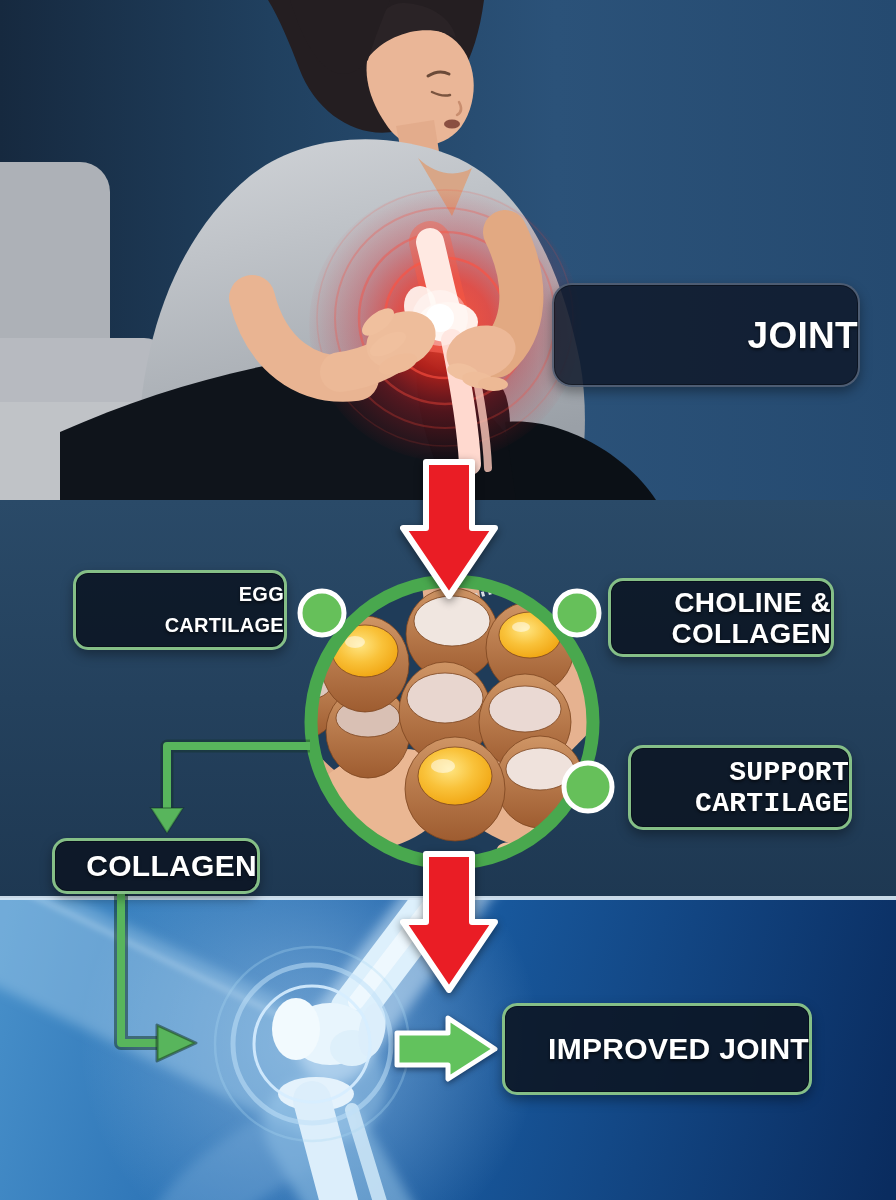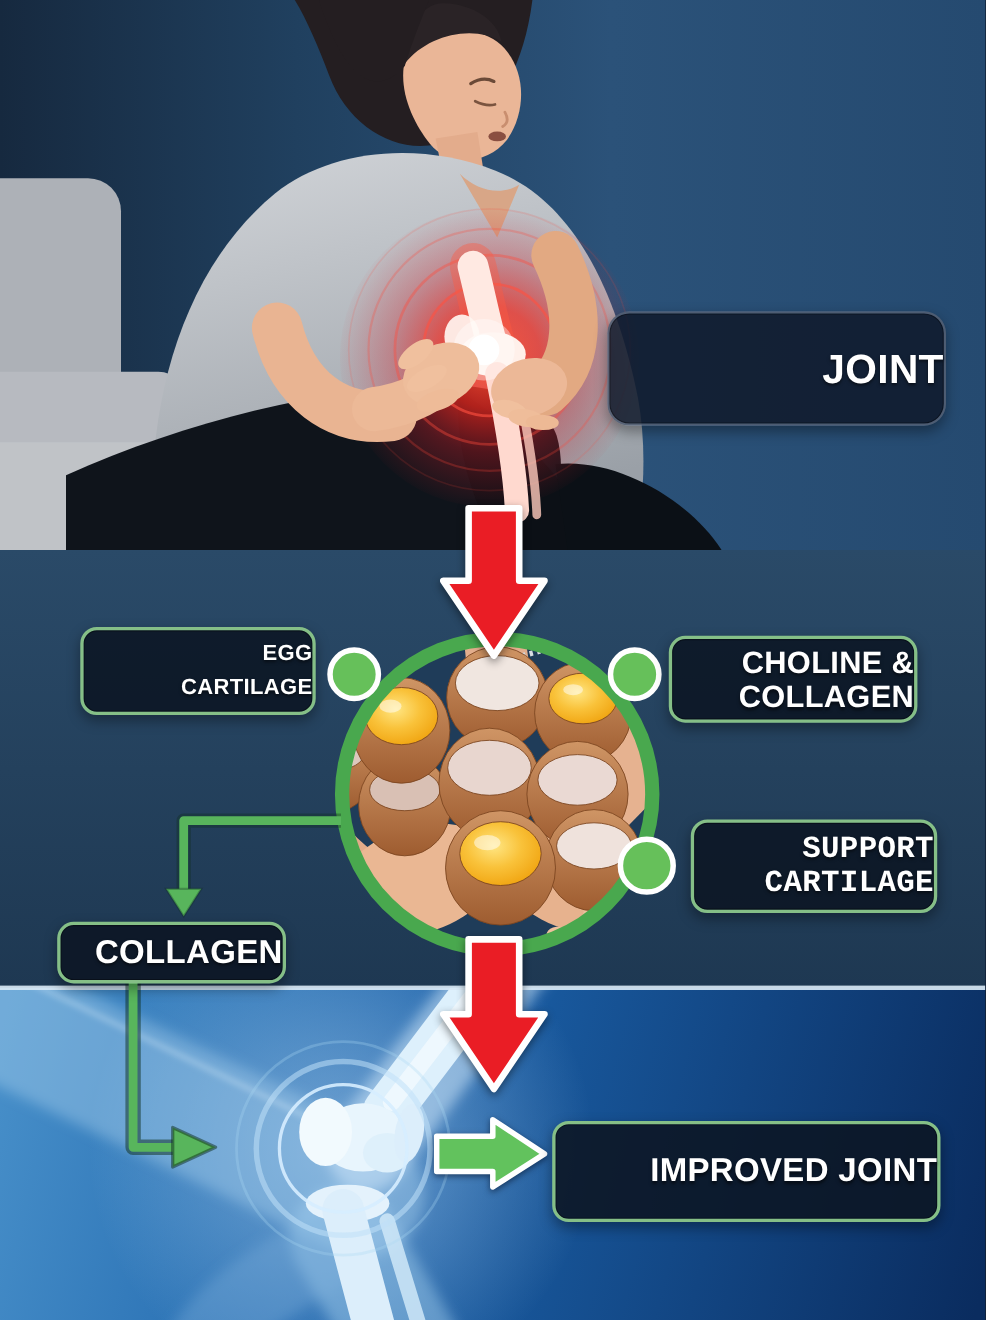--- a/index.html
+++ b/index.html
@@ -19,21 +19,21 @@
   }
   #box-joint{
     left:552px;top:283px;width:308px;height:104px;
     border:2px solid rgba(173,190,212,.38);background:rgba(15,25,42,.85);
     border-radius:20px;font-size:37px;line-height:41px;
   }
   #box-egg{left:73px;top:570px;width:214px;height:80px;font-size:20px;line-height:31px;}
   #box-choline{left:608px;top:578px;width:226px;height:79px;font-size:28px;line-height:31px;}
   #box-support{left:628px;top:745px;width:224px;height:85px;font-size:28px;line-height:31px;font-family:Liberation Mono, monospace;}
   #box-collagen{left:52px;top:838px;width:208px;height:56px;font-size:30px;line-height:32px;}
-  #box-improved{left:502px;top:1003px;width:353px;height:92px;font-size:30px;line-height:34px;margin-top:16px;}
+  #box-improved{left:502px;top:1003px;width:310px;height:92px;font-size:30px;line-height:34px;}
   .ds{filter:drop-shadow(0 3px 4px rgba(0,0,0,.45));}
   .ds2{filter:drop-shadow(0 2px 3px rgba(0,10,30,.55));}
 </style>
 </head>
 <body>
 
 <div class="stage">
 
   <svg class="layer" width="896" height="500" viewBox="0 0 896 500" style="z-index:1;">
     <defs>

